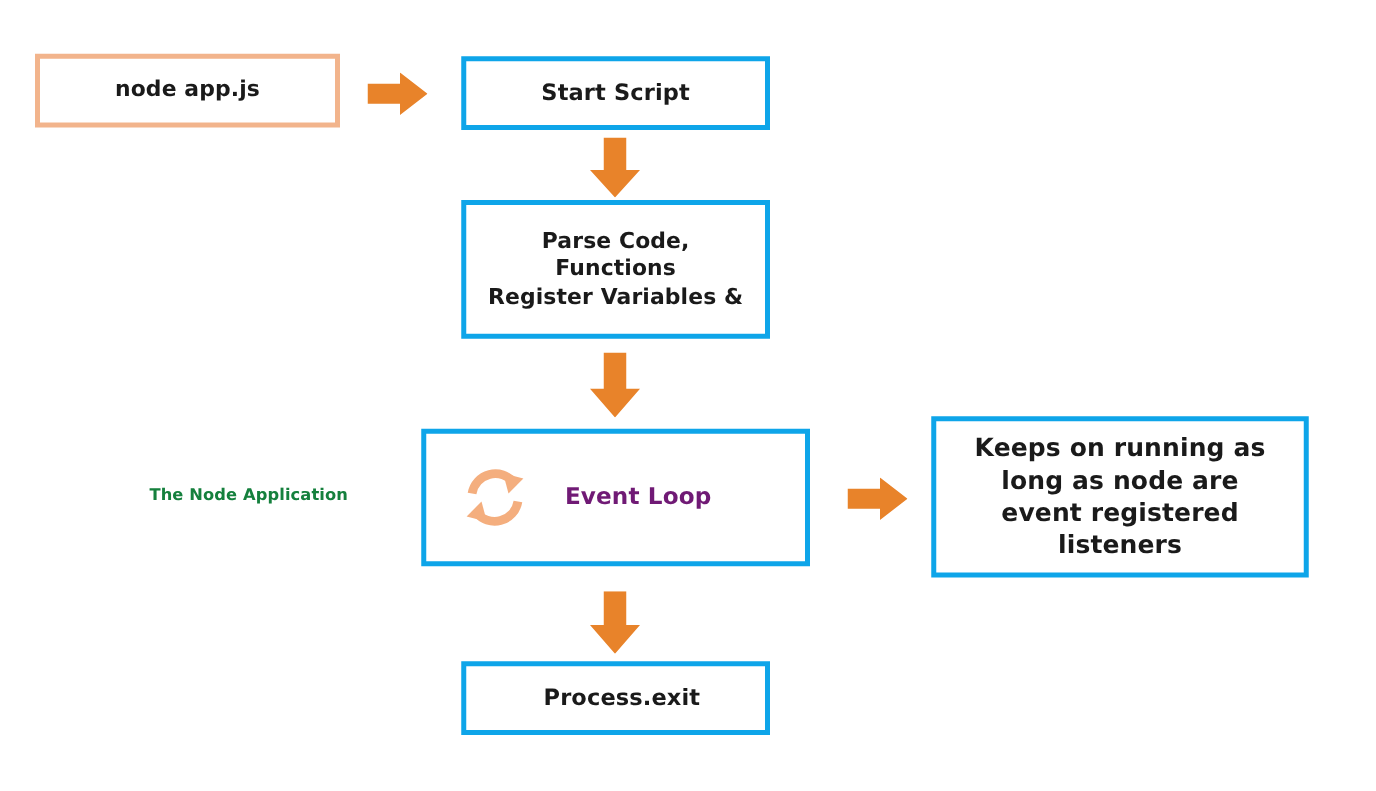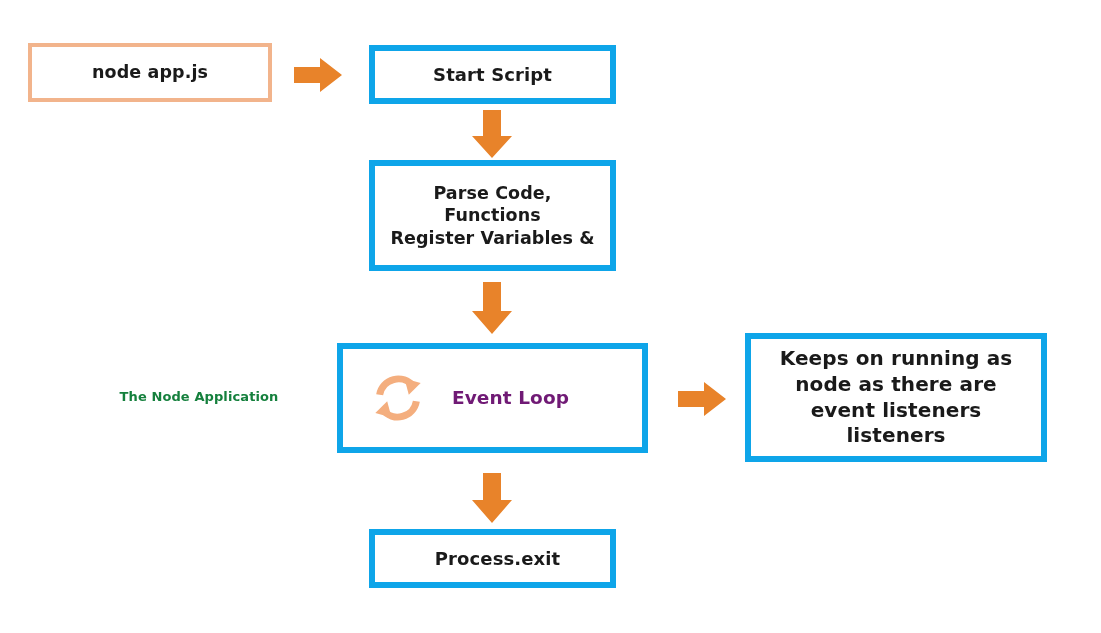--- a/index.html
+++ b/index.html
@@ -31,21 +31,21 @@
     background: #ffffff;
     display: flex;
     align-items: center;
     justify-content: center;
     text-align: center;
     color: #1a1a1a;
     font-weight: 700;
     letter-spacing: 0.1px;
     line-height: 1.28;
   }
-  .border-yellow { border: 6px solid #0ea5e9; }
+  .border-yellow { border: 4px solid #0ea5e9; }
   .border-peach  { border: 4px solid #F2B48C; }
 
   .box-cmd {
     left: 28px;  top: 43px;  width: 244px; height: 59px;
     font-size: 17.5px;
   }
   .box-start {
     left: 369px; top: 45px;  width: 247px; height: 59px;
     font-size: 18px;
   }
@@ -170,22 +170,22 @@
     </div>
   </div>
 
   <svg class="arrow arrow-right-2" viewBox="0 0 48 34">
     <polygon points="0,9 26,9 26,0 48,17 26,34 26,25 0,25" fill="#E8832A"></polygon>
   </svg>
 
   <div class="node-box border-yellow box-keeps">
     <span class="box-text">
       <span class="ln">Keeps on running as</span>
-      <span class="ln">node as there are</span>
-      <span class="ln">event listeners</span>
+      <span class="ln">long as node are</span>
+      <span class="ln">event registered</span>
       <span class="ln">listeners</span>
     </span>
   </div>
 
   <svg class="arrow arrow-down-3" viewBox="0 0 40 50">
     <polygon points="11,0 29,0 29,27 40,27 20,50 0,27 11,27" fill="#E8832A"></polygon>
   </svg>
 
   <div class="node-box border-yellow box-exit">
     <span class="box-text">Process.exit</span>

